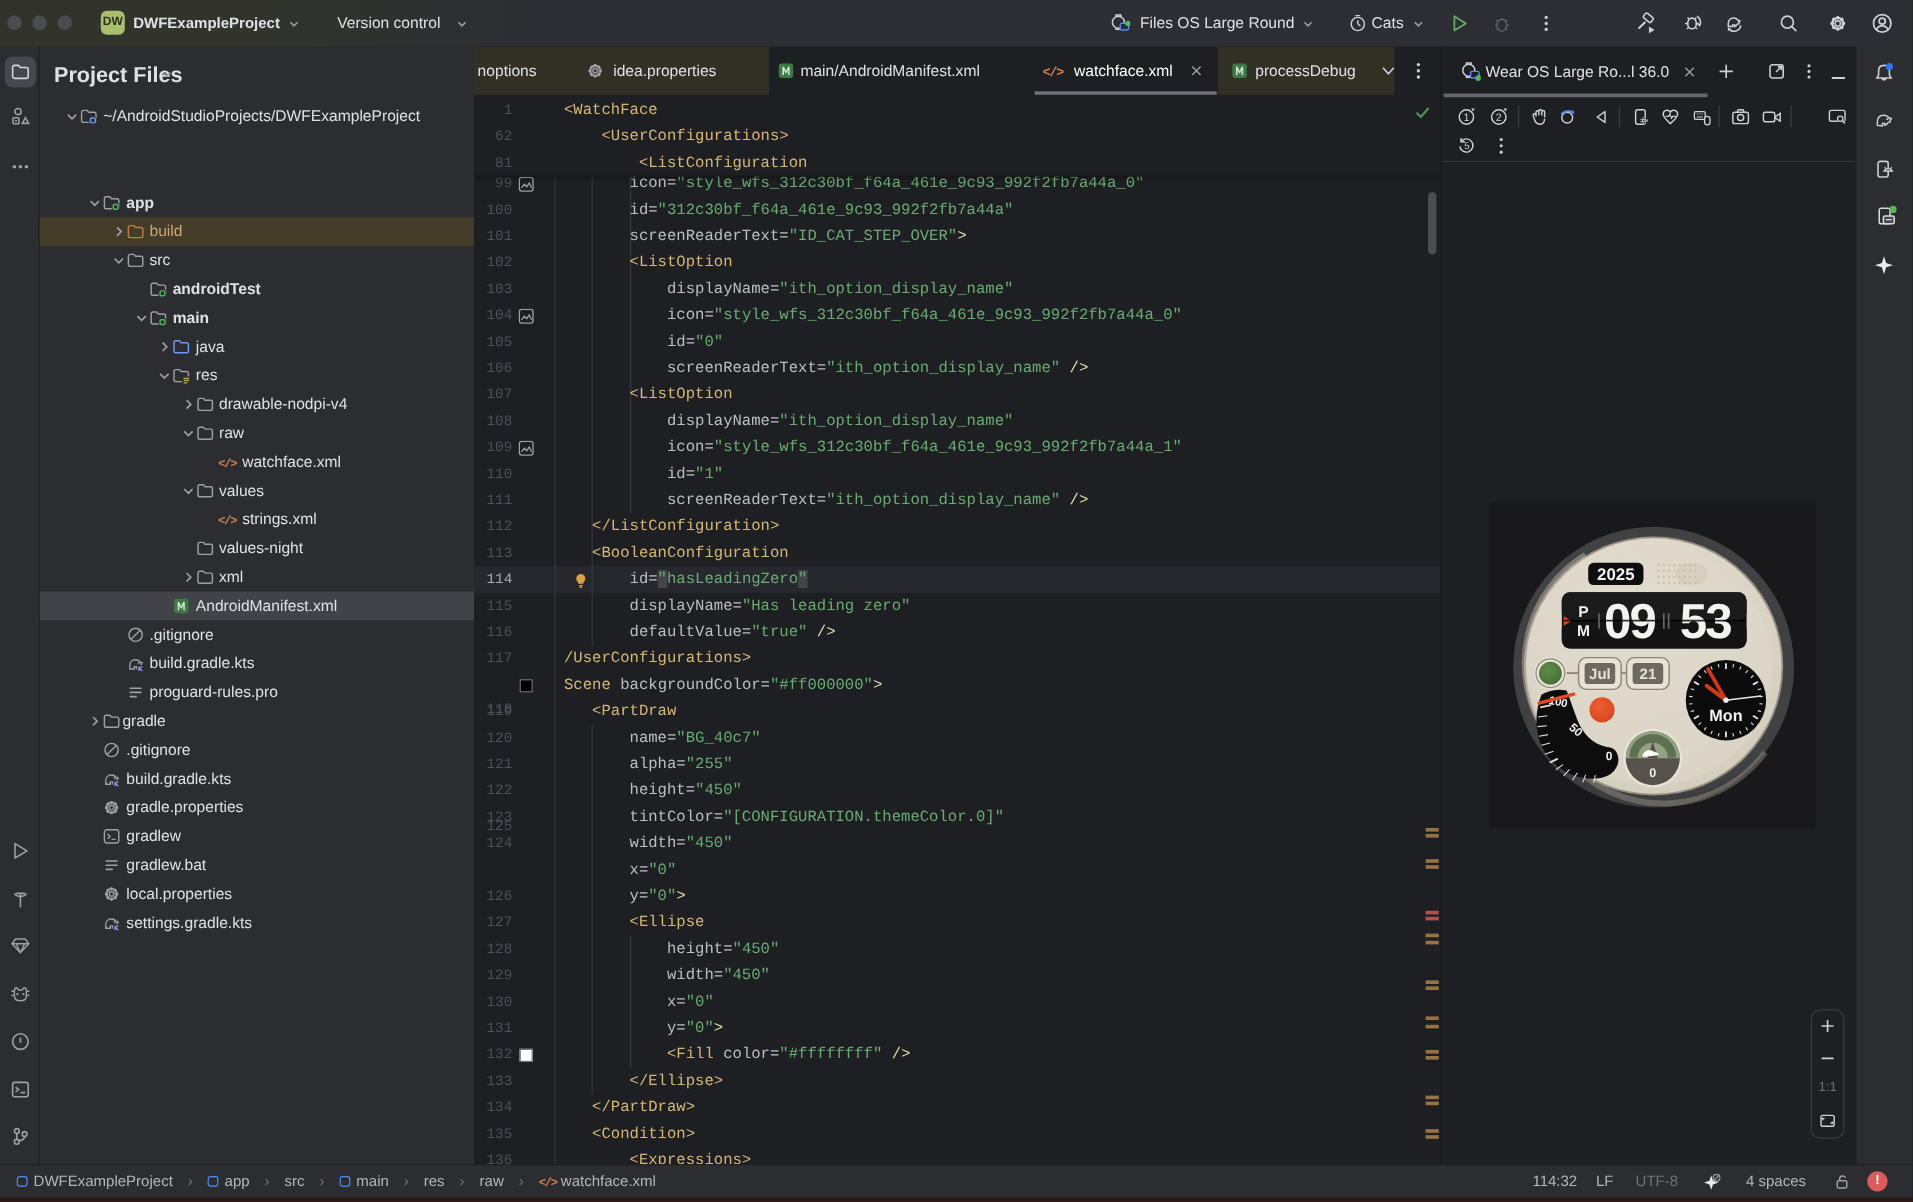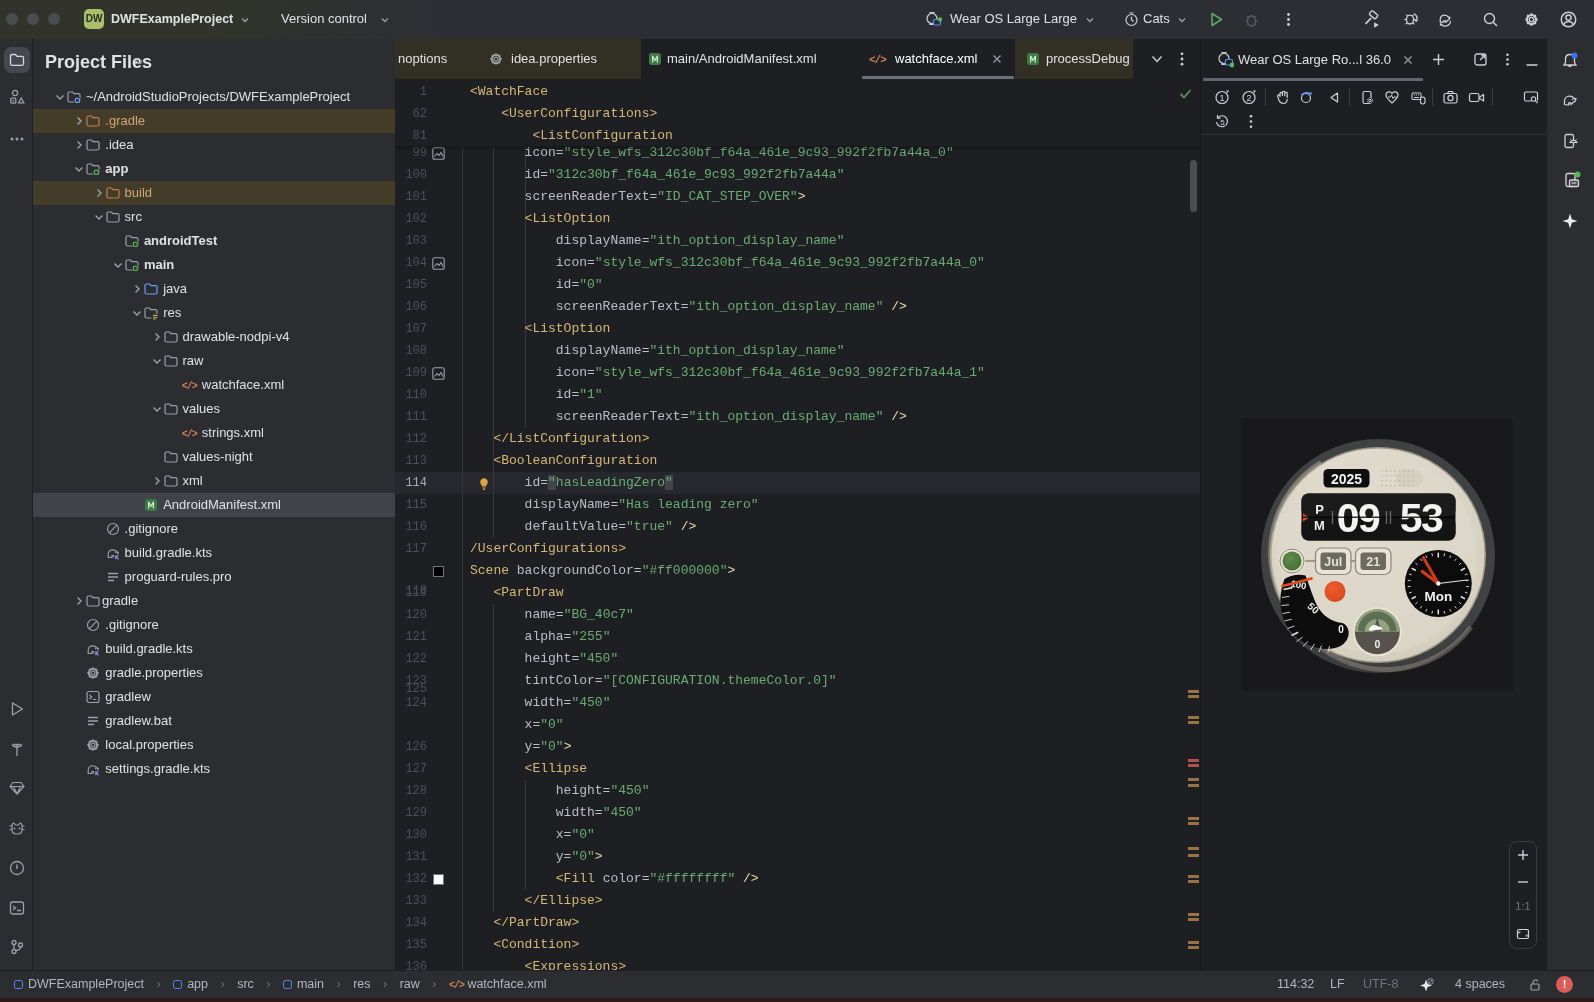--- a/index.html
+++ b/index.html
@@ -80,21 +80,21 @@
  <svg class="tchev" style="left:381px" viewBox="0 0 8 8">
         <path d="M1 2.5 4 5.5 7 2.5" stroke="#9da0a6" stroke-width="1.3" fill="none"></path>
       </svg>
 
  <svg class="abs" style="left:925px;top:11px" width="17" height="17" viewBox="0 0 17 17">
         <circle cx="7" cy="7.5" r="5" fill="none" stroke="#ced0d6" stroke-width="1.2"></circle>
         <path d="M5 2.8 V1.5 h4 V2.8 M5 12.2 v1.3 h4 v-1.3" stroke="#ced0d6" stroke-width="1.2" fill="none"></path>
         <rect x="8.5" y="8.5" width="7" height="5.5" rx="1.2" fill="#2c2e33" stroke="#548af7" stroke-width="1.2"></rect>
         <circle cx="15" cy="8.5" r="2.2" fill="#57b45c"></circle>
       </svg>
- <div class="ttext" style="left:950px">Wear OS Large Large</div>
+ <div class="ttext" style="left:950px">Files OS Large Round</div>
  <svg class="tchev" style="left:1086px" viewBox="0 0 8 8">
         <path d="M1 2.5 4 5.5 7 2.5" stroke="#9da0a6" stroke-width="1.3" fill="none"></path>
       </svg>
  <svg class="abs" style="left:1123px;top:11px" width="17" height="17" viewBox="0 0 17 17">
         <circle cx="8.5" cy="9" r="5.5" fill="none" stroke="#ced0d6" stroke-width="1.2"></circle>
         <path d="M6.5 2 h4 M8.5 9 V5.8 M8.5 9 l2.2 1.6" stroke="#ced0d6" stroke-width="1.2" fill="none"></path>
       </svg>
  <div class="ttext" style="left:1143px">Cats</div>
  <svg class="tchev" style="left:1178px" viewBox="0 0 8 8">
         <path d="M1 2.5 4 5.5 7 2.5" stroke="#9da0a6" stroke-width="1.3" fill="none"></path>
@@ -205,38 +205,20 @@
  <div class="trow" style="top:46px">
         <span class="chev" style="left:19.0px"><svg width="16" height="16" viewBox="0 0 16 16">
             <path d="M4.5 6.5 8 10 11.5 6.5" stroke="#9da0a6" stroke-width="1.4" fill="none"></path>
           </svg></span>
         <span class="tic" style="left:33.0px"><svg width="16" height="16" viewBox="0 0 16 16">
             <path d="M2 4.5 C2 3.7 2.6 3 3.5 3 h3 l1.4 1.6 h4.6 c.8 0 1.5.7 1.5 1.5 v5.4 c0 .8-.7 1.5-1.5 1.5 h-9 C2.6 13 2 12.3 2 11.5 Z" fill="none" stroke="#9da0a6" stroke-width="1.2"></path>
             <rect x="8.2" y="8.2" width="6.4" height="6.4" rx="1.4" fill="#2b2d30"></rect>
             <rect x="9.4" y="9.4" width="4" height="4" rx="0.9" fill="none" stroke="#6c9bfa" stroke-width="1.2"></rect>
           </svg></span>
         <span class="tn" style="left:53.0px">~/AndroidStudioProjects/DWFExampleProject</span>
-      </div>
-<div class="trow exrow" style="top:70px">
-        <span class="chev" style="left:38.3px"><svg width="16" height="16" viewBox="0 0 16 16">
-            <path d="M6.5 4.5 10 8 6.5 11.5" stroke="#9da0a6" stroke-width="1.4" fill="none"></path>
-          </svg></span>
-        <span class="tic" style="left:52.3px"><svg width="16" height="16" viewBox="0 0 16 16">
-            <path d="M2 4.5 C2 3.7 2.6 3 3.5 3 h3 l1.4 1.6 h4.6 c.8 0 1.5.7 1.5 1.5 v5.4 c0 .8-.7 1.5-1.5 1.5 h-9 C2.6 13 2 12.3 2 11.5 Z" fill="none" stroke="#c77d48" stroke-width="1.2"></path>
-          </svg></span>
-        <span class="tn to" style="left:72.3px">.gradle</span>
-      </div>
-<div class="trow" style="top:94px">
-        <span class="chev" style="left:38.3px"><svg width="16" height="16" viewBox="0 0 16 16">
-            <path d="M6.5 4.5 10 8 6.5 11.5" stroke="#9da0a6" stroke-width="1.4" fill="none"></path>
-          </svg></span>
-        <span class="tic" style="left:52.3px"><svg width="16" height="16" viewBox="0 0 16 16">
-            <path d="M2 4.5 C2 3.7 2.6 3 3.5 3 h3 l1.4 1.6 h4.6 c.8 0 1.5.7 1.5 1.5 v5.4 c0 .8-.7 1.5-1.5 1.5 h-9 C2.6 13 2 12.3 2 11.5 Z" fill="none" stroke="#9da0a6" stroke-width="1.2"></path>
-          </svg></span>
-        <span class="tn" style="left:72.3px">.idea</span>
       </div>
 <div class="trow" style="top:118px">
         <span class="chev" style="left:38.3px"><svg width="16" height="16" viewBox="0 0 16 16">
             <path d="M4.5 6.5 8 10 11.5 6.5" stroke="#9da0a6" stroke-width="1.4" fill="none"></path>
           </svg></span>
         <span class="tic" style="left:52.3px"><svg width="16" height="16" viewBox="0 0 16 16">
             <path d="M2 4.5 C2 3.7 2.6 3 3.5 3 h3 l1.4 1.6 h4.6 c.8 0 1.5.7 1.5 1.5 v5.4 c0 .8-.7 1.5-1.5 1.5 h-9 C2.6 13 2 12.3 2 11.5 Z" fill="none" stroke="#9da0a6" stroke-width="1.2"></path>
             <rect x="8.2" y="8.2" width="6.4" height="6.4" rx="1.4" fill="#2b2d30"></rect>
             <rect x="9.4" y="9.4" width="4" height="4" rx="0.9" fill="none" stroke="#57b45c" stroke-width="1.2"></rect>
           </svg></span>
@@ -484,21 +466,21 @@
           </svg></span>
    <span class="tabtext" style="left:26px">main/AndroidManifest.xml</span>
       </div>
  <div class="tab" style="left:458px;width:162px">
    <span class="tabic" style="left:16px"><span class="xmlic" style="font-size:11px">&lt;/&gt;</span></span>
    <span class="tabtext" style="left:42px;color:#ffffff">watchface.xml</span>
    <svg class="tabic" style="left:138px;top:14px" width="12" height="12" viewBox="0 0 12 12">
           <path d="M2.5 2.5 9.5 9.5 M9.5 2.5 2.5 9.5" stroke="#9da0a6" stroke-width="1.2"></path>
         </svg>
       </div>
- <div class="tab tabbrown" style="left:620px;width:118px">
+ <div class="tab tabbrown" style="left:620px;width:147px">
    <span class="tabic" style="left:10px"><svg width="16" height="16" viewBox="0 0 16 16">
             <rect x="2" y="2" width="12" height="12" rx="2.4" fill="#3e7a46"></rect>
             <path d="M5 11.5 V4.7 h1.3 L8 8.2 9.7 4.7 H11 v6.8 H9.7 V7.4 L8.4 10 H7.6 L6.3 7.4 v4.1 Z" fill="#cfe8cf"></path>
           </svg></span>
    <span class="tabtext" style="left:31px">processDebug</span>
       </div>
  <svg class="abs" style="left:755px;top:13px" width="14" height="14" viewBox="0 0 14 14">
         <path d="M2.5 4.5 7 9.5 11.5 4.5" stroke="#ced0d6" stroke-width="1.4" fill="none"></path>
       </svg>
  <svg class="abs" style="left:779px;top:12px" width="16" height="16" viewBox="0 0 16 16">

